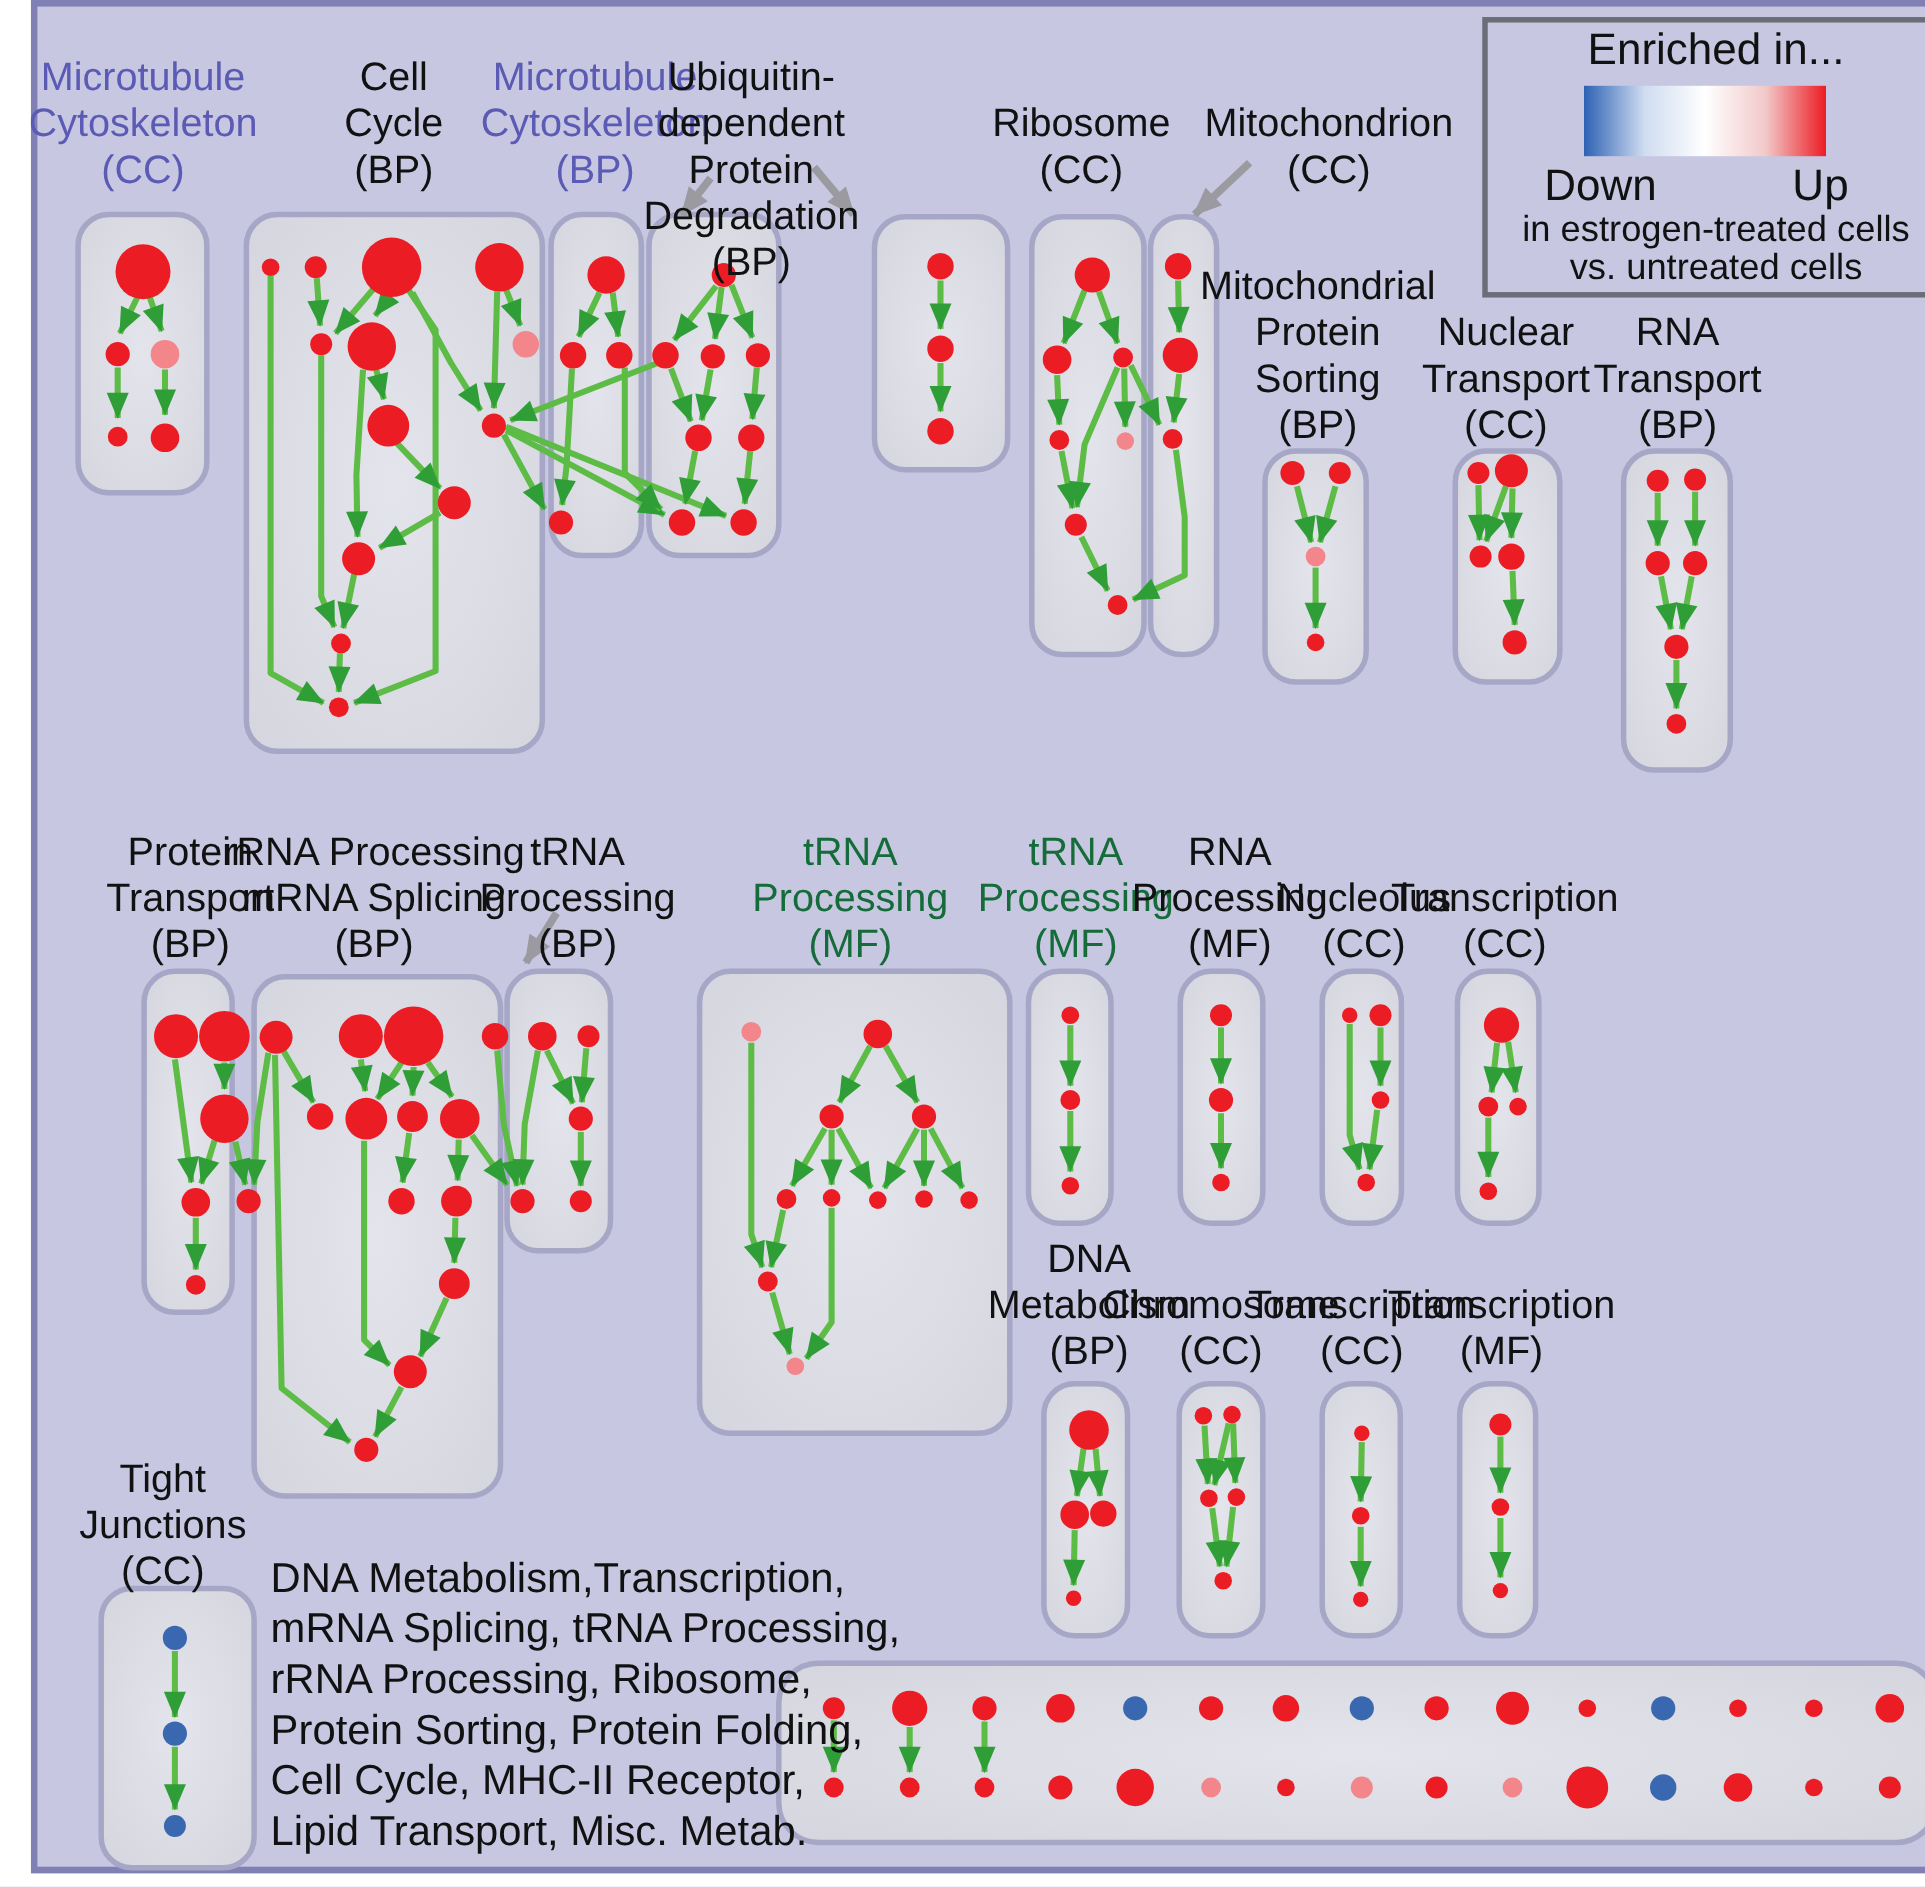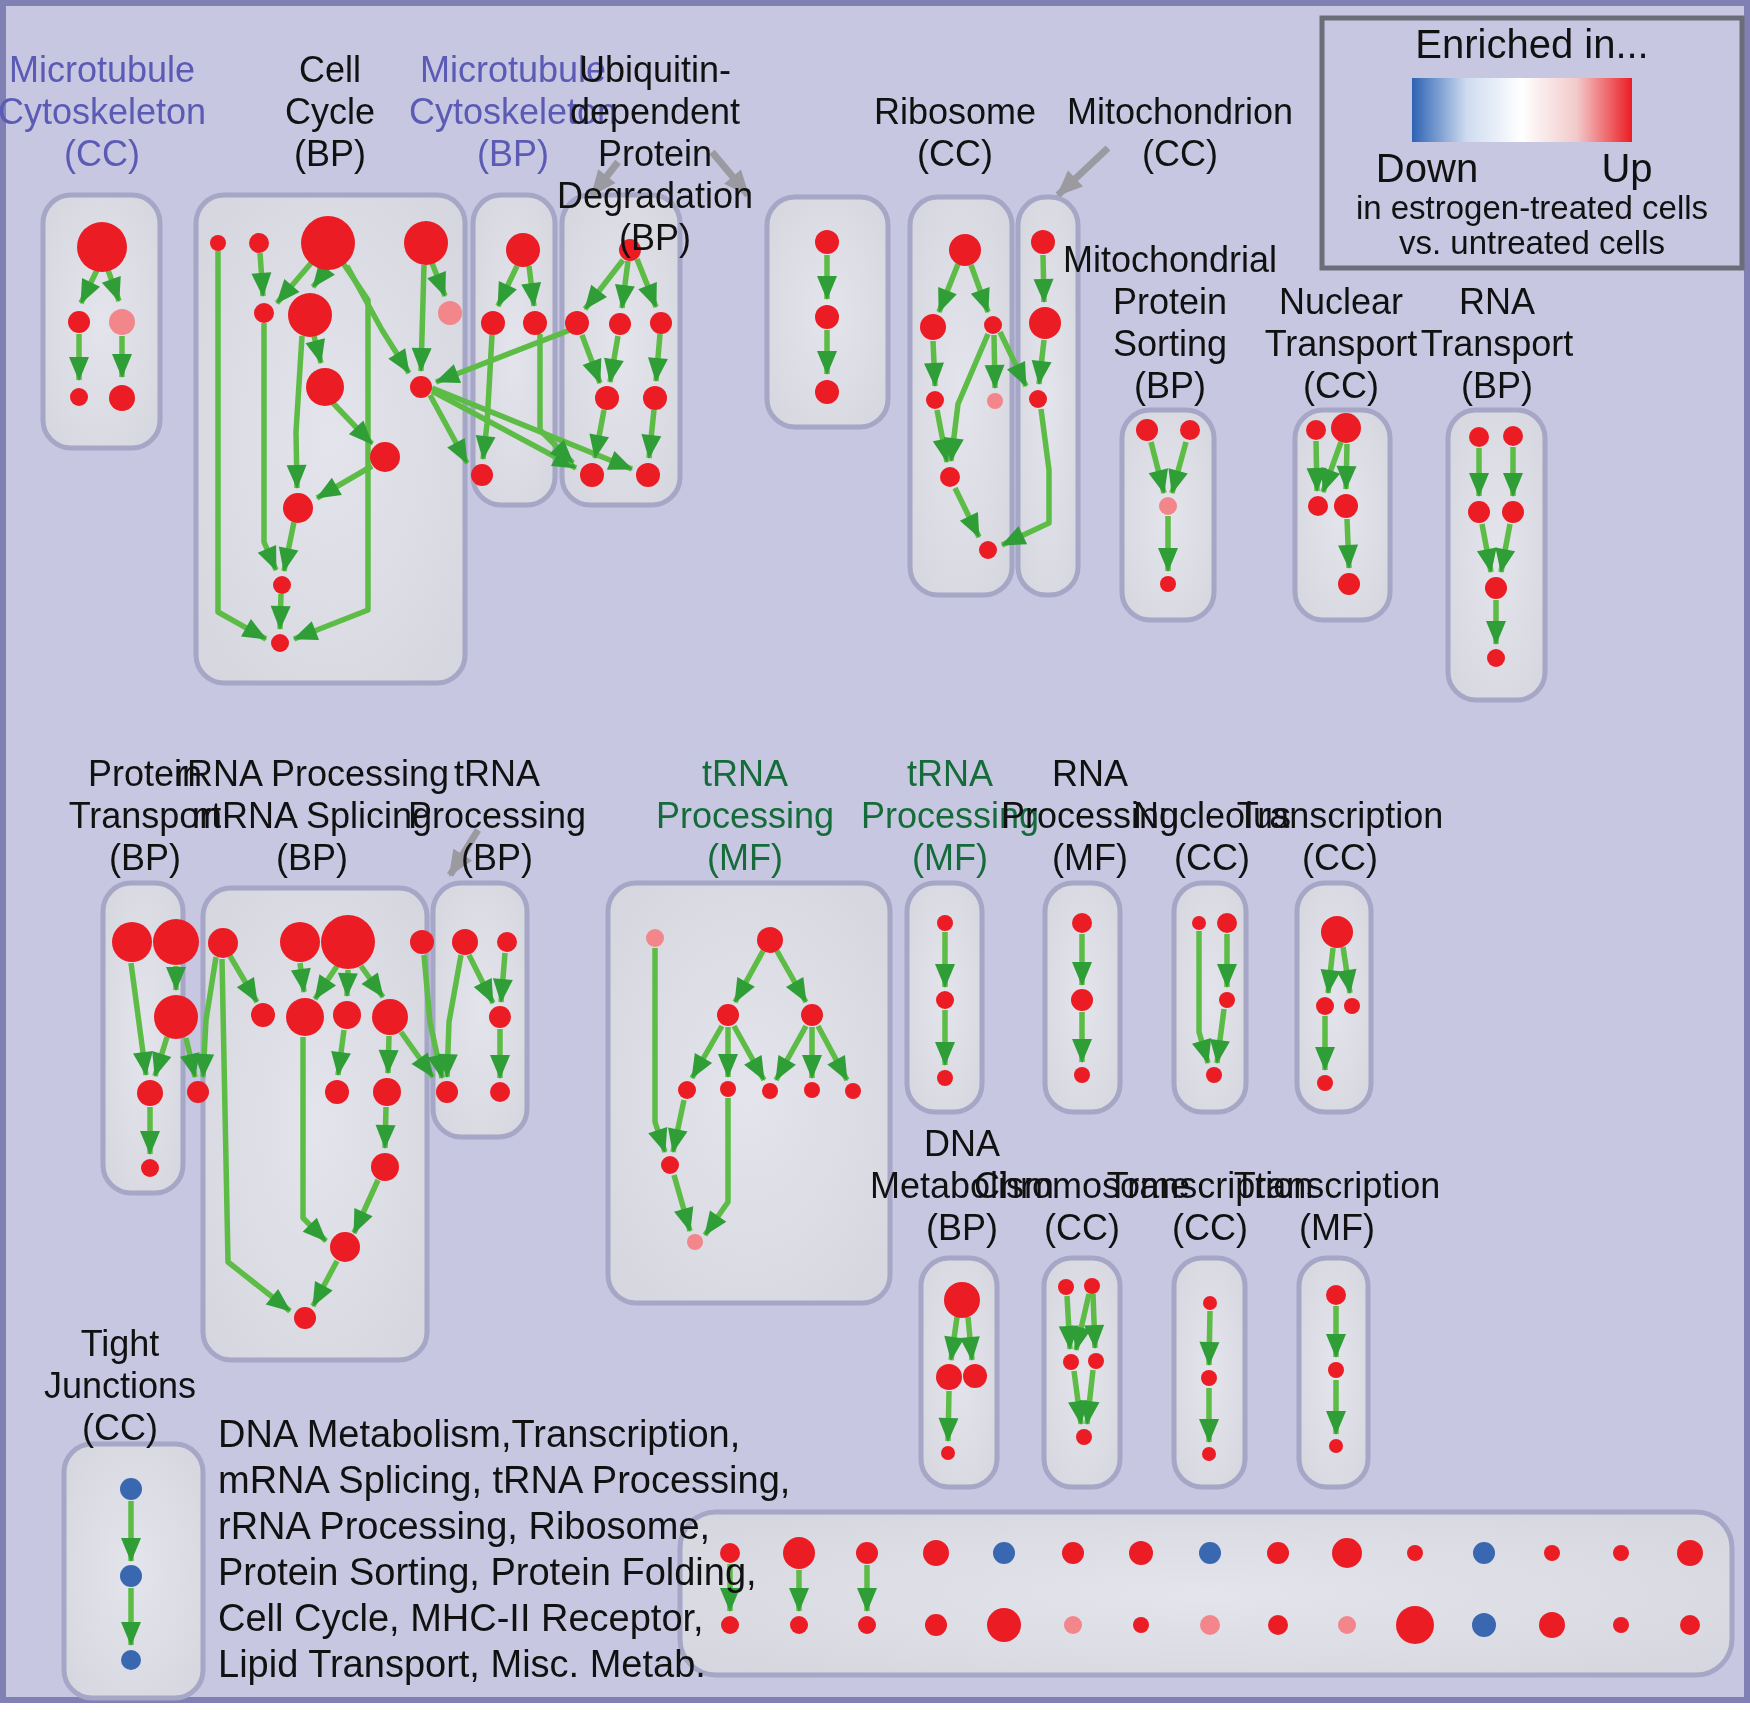--- a/index.html
+++ b/index.html
@@ -1,16 +1,16 @@
 <!DOCTYPE html>
 <html><head>
 <meta charset="utf-8">
 <style>
   html,body{margin:0;padding:0;background:#ffffff;}
-  #wrap{width:1723px;height:1715px;position:relative;}
+  #wrap{width:1723px;height:1715px;position:relative;margin-left:28px;}
   svg{display:block;}
   text{user-select:none;}
 </style>
 </head>
 <body>
 
 <div id="wrap">
 <svg id="fig" width="1750" height="1715" viewBox="0 0 1750 1715" font-family="&quot;Liberation Sans&quot;, sans-serif">
   <defs>
     <linearGradient id="lg" x1="0" y1="0" x2="1" y2="0">

